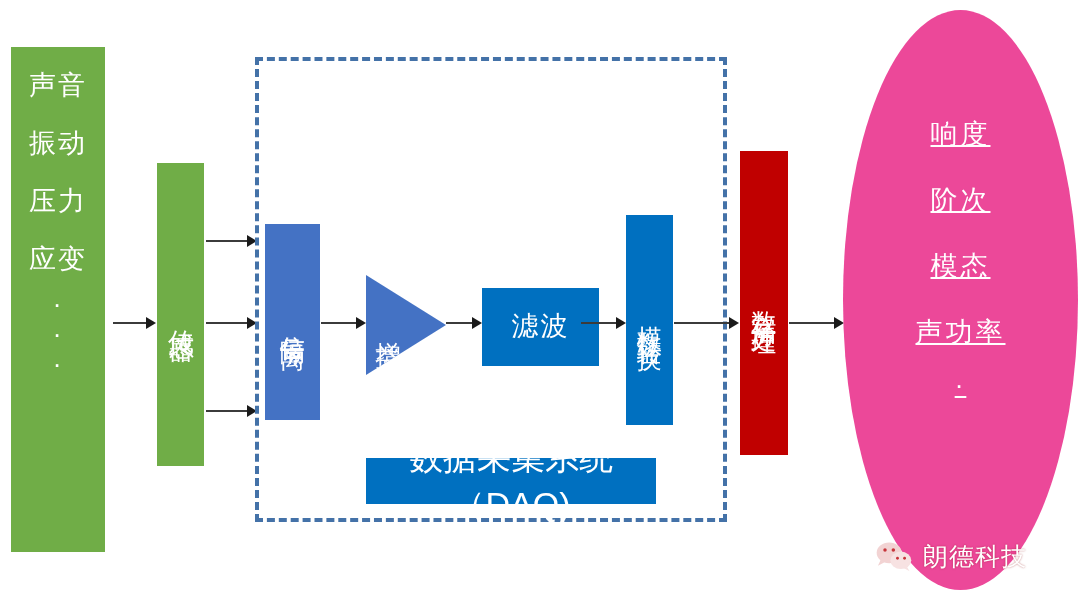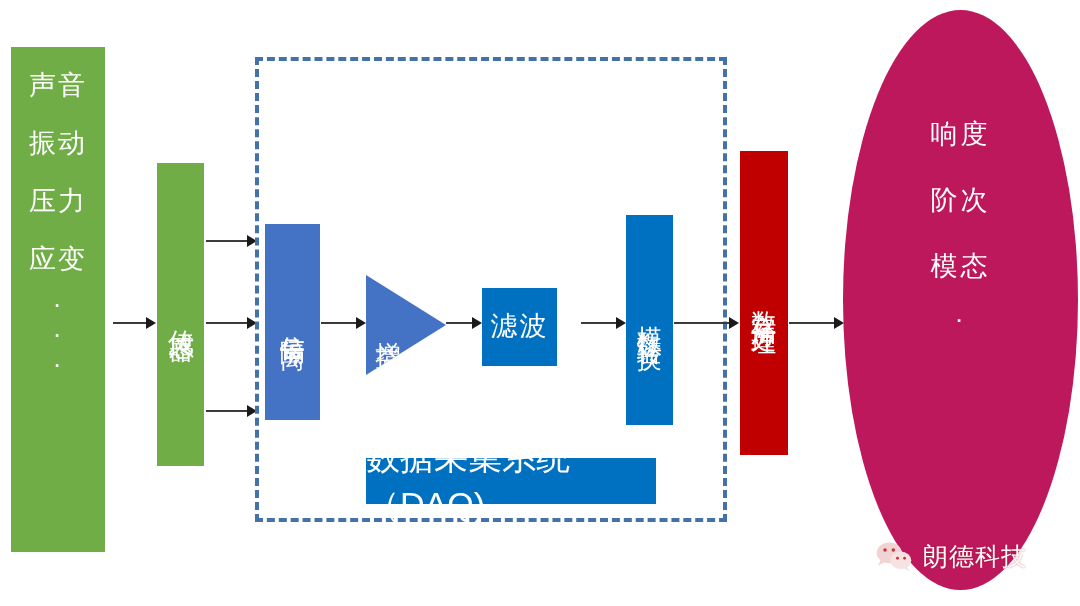--- a/index.html
+++ b/index.html
@@ -17,20 +17,21 @@
     background: #ffffff;
     overflow: hidden;
   }
   .box {
     position: absolute;
     box-sizing: border-box;
     display: flex;
     align-items: center;
     justify-content: center;
     color: #ffffff;
+    text-align: center;
     line-height: 1.38;
     font-family: "Liberation Sans", sans-serif;
   }
 
   
   #source-list {
     left: 11px;
     top: 47px;
     width: 94px;
     height: 505px;
@@ -105,21 +106,21 @@
     font-size: 25px;
     writing-mode: vertical-rl;
     text-orientation: upright;
     letter-spacing: 3px;
   }
 
   
   #filter-box {
     left: 482px;
     top: 288px;
-    width: 75px;
+    width: 117px;
     height: 78px;
     background: #0070c0;
     font-size: 27px;
     letter-spacing: 2px;
   }
 
   
   #adc-box {
     left: 626px;
     top: 215px;
@@ -155,27 +156,28 @@
     text-orientation: upright;
     letter-spacing: 4px;
   }
 
   
   #result-ellipse {
     left: 843px;
     top: 10px;
     width: 235px;
     height: 580px;
-    background: #be185d;
+    background: #ec4899;
     border-radius: 50%;
     flex-direction: column;
     justify-content: flex-start;
     padding-top: 92px;
     font-size: 27px;
     letter-spacing: 3px;
+    text-decoration: underline;
   }
   #result-ellipse .line {
     height: 66px;
     display: flex;
     align-items: center;
     justify-content: center;
     width: 100%;
   }
   #result-ellipse .dot {
     height: 40px;
@@ -289,20 +291,21 @@
     <span>数字信号处理</span>
   </div>
 
   <div class="conn" style="left:789px; top:322px; width:46px;"></div>
   <div class="arrowhead" style="left:834px; top:317px;"></div>
 
   <div class="box" id="result-ellipse">
     <div class="line">响度</div>
     <div class="line">阶次</div>
     <div class="line">模态</div>
+    <div class="line">声功率</div>
     <div class="line dot">·</div>
   </div>
 
   <div id="watermark">
     <span>
       <svg class="wechat-icon" viewBox="0 0 48 38" xmlns="http://www.w3.org/2000/svg" aria-hidden="true">
         <ellipse cx="17" cy="14" rx="15" ry="12.5" fill="#f2d3d3"></ellipse>
         <path d="M7 22 L3.5 29.5 L11 25.5 Z" fill="#f2d3d3"></path>
         <circle cx="12" cy="10.5" r="2.1" fill="#c7343a"></circle>
         <circle cx="22" cy="10.5" r="2.1" fill="#c7343a"></circle>

